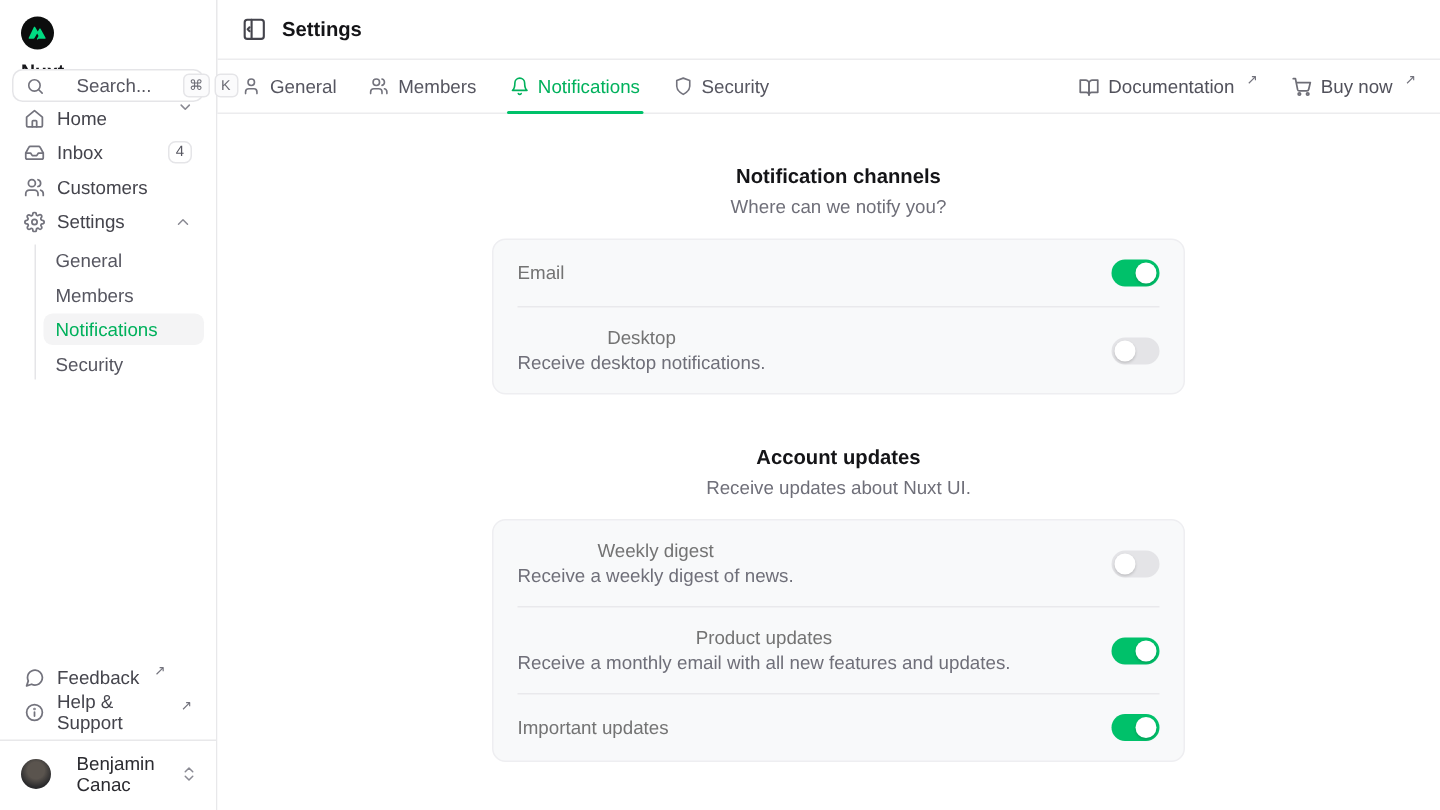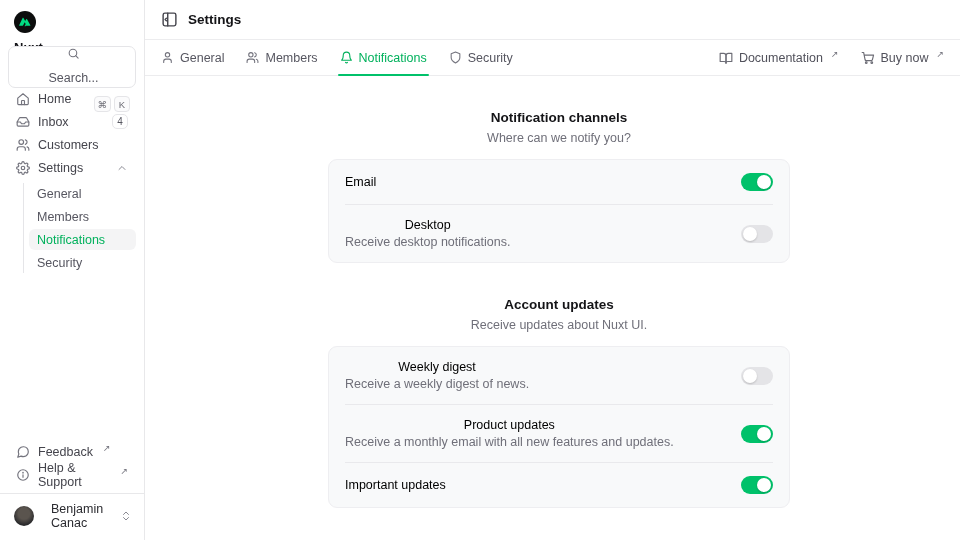--- a/index.html
+++ b/index.html
@@ -20,24 +20,24 @@
   }
   .team-row { display:flex; align-items:flex-start; gap:7px; padding:3px 6px; height:30px; border-radius:6px; cursor:pointer;flex-direction:column; }
   .logo-circle {
     width:22px; height:22px; border-radius:50%; background:#0c0d0d;
     display:flex; align-items:center; justify-content:center; flex:none;
   }
   .team-name { font-weight:600; font-size:13px; color:#17171b; }
   .team-row .chev { margin-left:auto; color:#8a8a93; display:flex; }
 
   .search-btn {
-    display:flex; align-items:center; gap:11px;
+    display:flex; align-items:center; gap:21px;
     border:1px solid #e5e5e8; border-radius:7px;
-    padding:0 5px 0 8px; height:42px; margin-top:8px;
-    color:#6b7280; background:#fff; cursor:pointer;flex-direction:column;
+    padding:0 5px 0 8px; height:22px; margin-top:8px;
+    color:#6b7280; background:#fff; cursor:pointer;
   }
   .search-btn .label { font-size:12.5px; color:#565660; }
   .kbd-group { margin-left:auto; display:flex; gap:3px; }
   .kbd {
     border:1px solid #e5e5e8; border-radius:4px; background:#fbfbfc;
     font-size:9.5px; color:#6d6d76; min-width:16px; height:16px;
     display:flex; align-items:center; justify-content:center; padding:0 3px;
   }
 
   nav.side-nav { display:flex; flex-direction:column; gap:2px; }
@@ -115,21 +115,21 @@
   .content { flex:1; overflow:hidden; padding:34px 0 0 183px; background:#fff;text-align:center; }
   .section { width:462px; }
   .section h3 { font-size:13.5px; font-weight:700; color:#141417; margin-bottom:6px; }
   .section .subtitle { font-size:12.5px; color:#6f6f79; margin-bottom:14px; }
   .card {
     background:#f8f9fa; border:1px solid #eeeef1; border-radius:9px;
     margin-bottom:34px; overflow:hidden;
   }
   .card-row { display:flex; align-items:center; padding:13px 16px; gap:16px; }
   .row-text { min-width:0; }
-  .row-title { font-size:12.5px; font-weight:500; color:#000000; }
+  .row-title { font-size:12.5px; font-weight:500; color:#737373; }
   .row-desc { font-size:12.5px; color:#6f6f79; margin-top:3px; }
   .row-divider { height:1px; background:#e9e9ec; margin:0 16px; }
 
   .toggle {
     margin-left:auto; width:32px; height:18px; border-radius:9px;
     position:relative; flex:none; cursor:pointer; transition:background .15s;
   }
   .toggle .knob {
     position:absolute; top:2px; width:14px; height:14px; border-radius:50%;
     background:#fff; box-shadow:0 1px 2px rgba(0,0,0,.18);

